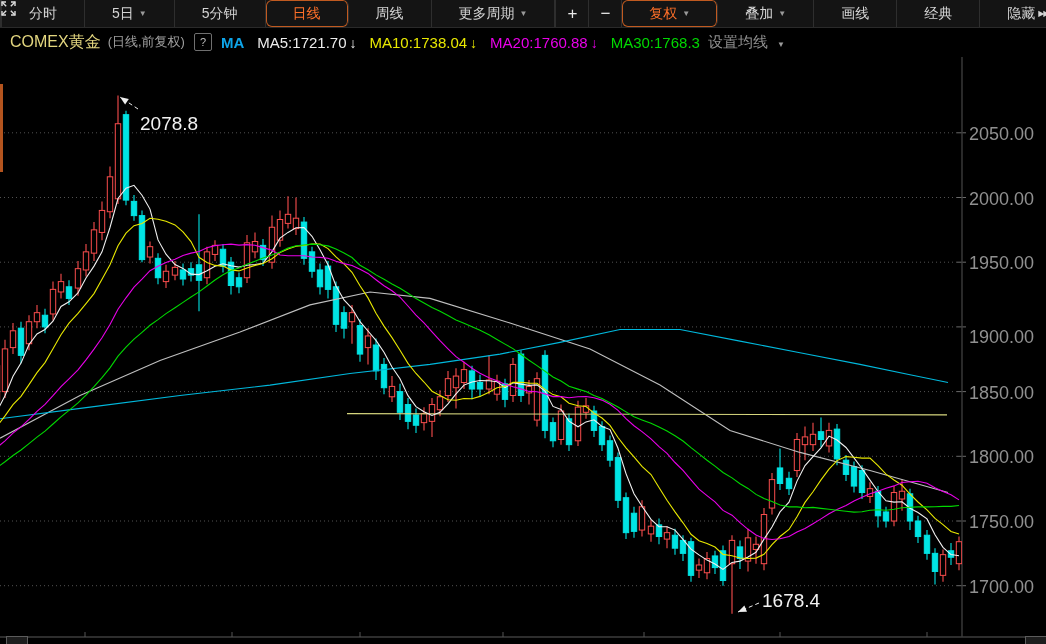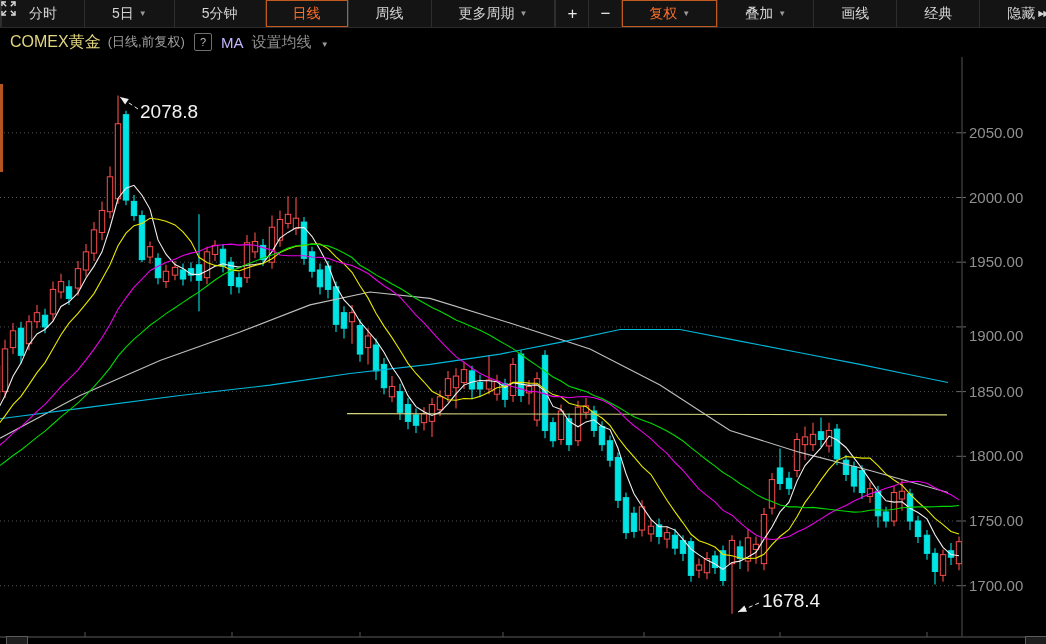--- a/index.html
+++ b/index.html
@@ -7,39 +7,39 @@
          font-family:"Liberation Sans",sans-serif;}
   svg{position:absolute;left:0;top:0;}
   
   .toolbar{position:absolute;left:0;top:0;right:0;height:27px;background:#141414;
            border-bottom:1px solid #2a2a2a;display:flex;align-items:stretch;z-index:30;}
   .tb-group{display:flex;align-items:stretch;}
   .tb-right{margin-left:auto;}
   .tb-cell{display:flex;align-items:center;padding:0 27px;font-size:14px;color:#d4d4d4;
            border-right:1px solid #2e2e2e;cursor:pointer;white-space:nowrap;position:relative;}
   .tb-cell:first-child{border-left:1px solid #2e2e2e;}
-  .tb-cell.active{color:#ff7029;box-shadow:inset 0 0 0 1px #c05a20;}
+  .tb-cell.active{color:#ff7029;box-shadow:inset 0 0 0 1px #c05a20;border-radius:6px;}
   .tb-cell.zoombtn{padding:0 11px;font-size:17px;color:#e8e8e8;}
   .caret{font-size:8px;color:#9a9a9a;margin-left:5px;}
   .chev{font-size:8px;color:#d4d4d4;margin-left:3px;letter-spacing:-1px;}
   .iconcell{display:flex;align-items:center;padding:0 8px;}
   .lead-pad{width:7px;border-right:1px solid #2e2e2e;}
   
   .titlebar{position:absolute;left:10px;top:30px;height:24px;display:flex;align-items:center;
             z-index:25;white-space:nowrap;text-align:right;}
   .sym{color:#e3d67f;font-size:16px;}
   .mode{color:#9f9f9f;font-size:13px;margin-left:7px;}
   .helpbox{display:inline-flex;align-items:center;justify-content:center;width:16px;height:16px;
            border:1px solid #6f6f6f;border-radius:2px;color:#bcbcbc;font-size:11px;margin-left:9px;}
-  .maprefix{color:#c4b5fd;font-size:15px;margin-left:9px;}
+  .maprefix{color:#0ea5e9;font-size:15px;margin-left:9px;font-weight:bold;}
   .leg{font-size:15px;margin-left:13px;}
   .leg .arr{margin-left:3px;font-size:14px;}
   .masettings{color:#8f8f8f;font-size:15px;margin-left:8px;}
   
-  .axis-label{position:absolute;left:969px;color:#909090;font-size:15px;z-index:5;}
+  .axis-label{position:absolute;left:969px;color:#909090;font-size:18px;z-index:5;}
   
   .anno{position:absolute;color:#f2f2f2;font-size:19px;z-index:20;}
   
   .left-marker{position:absolute;left:0;top:84px;width:3px;height:88px;background:#b4541e;z-index:6;}
   .scroll-stub{position:absolute;bottom:-3px;width:20px;height:9px;background:#1d1d1d;
                border:1px solid #5c5c5c;z-index:8;}
 </style>
 </head>
 <body>
 
@@ -393,36 +393,42 @@
           </svg>
         </div>
       </div>
   </div>
 
   <div class="titlebar">
     <span class="sym">COMEX黄金</span>
     <span class="mode">(日线,前复权)</span>
     <span class="helpbox">?</span>
     <span class="maprefix">MA</span>
+    <span id="legend-items" style="display:inline-flex">
+        <span class="leg" style="color: rgb(236, 236, 236);"><span>MA5:1721.70</span><span class="arr">↓</span></span>
+        <span class="leg" style="color: rgb(232, 232, 0);"><span>MA10:1738.04</span><span class="arr">↓</span></span>
+        <span class="leg" style="color: rgb(232, 0, 232);"><span>MA20:1760.88</span><span class="arr">↓</span></span>
+        <span class="leg" style="color: rgb(0, 216, 0);"><span>MA30:1768.3</span></span>
+      </span>
     <span class="masettings">
       <span>设置均线</span>
       <span class="caret">▼</span>
     </span>
   </div>
 
   <div id="axis-labels">
       <div class="axis-label" style="top: 123.8px;">2050.00</div>
       <div class="axis-label" style="top: 188.5px;">2000.00</div>
       <div class="axis-label" style="top: 253.2px;">1950.00</div>
       <div class="axis-label" style="top: 327px;">1900.00</div>
       <div class="axis-label" style="top: 382.6px;">1850.00</div>
       <div class="axis-label" style="top: 447.3px;">1800.00</div>
       <div class="axis-label" style="top: 512px;">1750.00</div>
       <div class="axis-label" style="top: 576.7px;">1700.00</div>
     </div>
   <div id="annos">
-      <div class="anno" style="left: 140px; top: 101px;">2078.8</div>
+      <div class="anno" style="left: 140px; top: 113px;">2078.8</div>
       <div class="anno" style="left: 762px; top: 590px;">1678.4</div>
     </div>
 
   <div class="scroll-stub" style="left:6px"></div>
   <div class="scroll-stub" style="left:1025px"></div>
 </div>
 
 </body></html>

